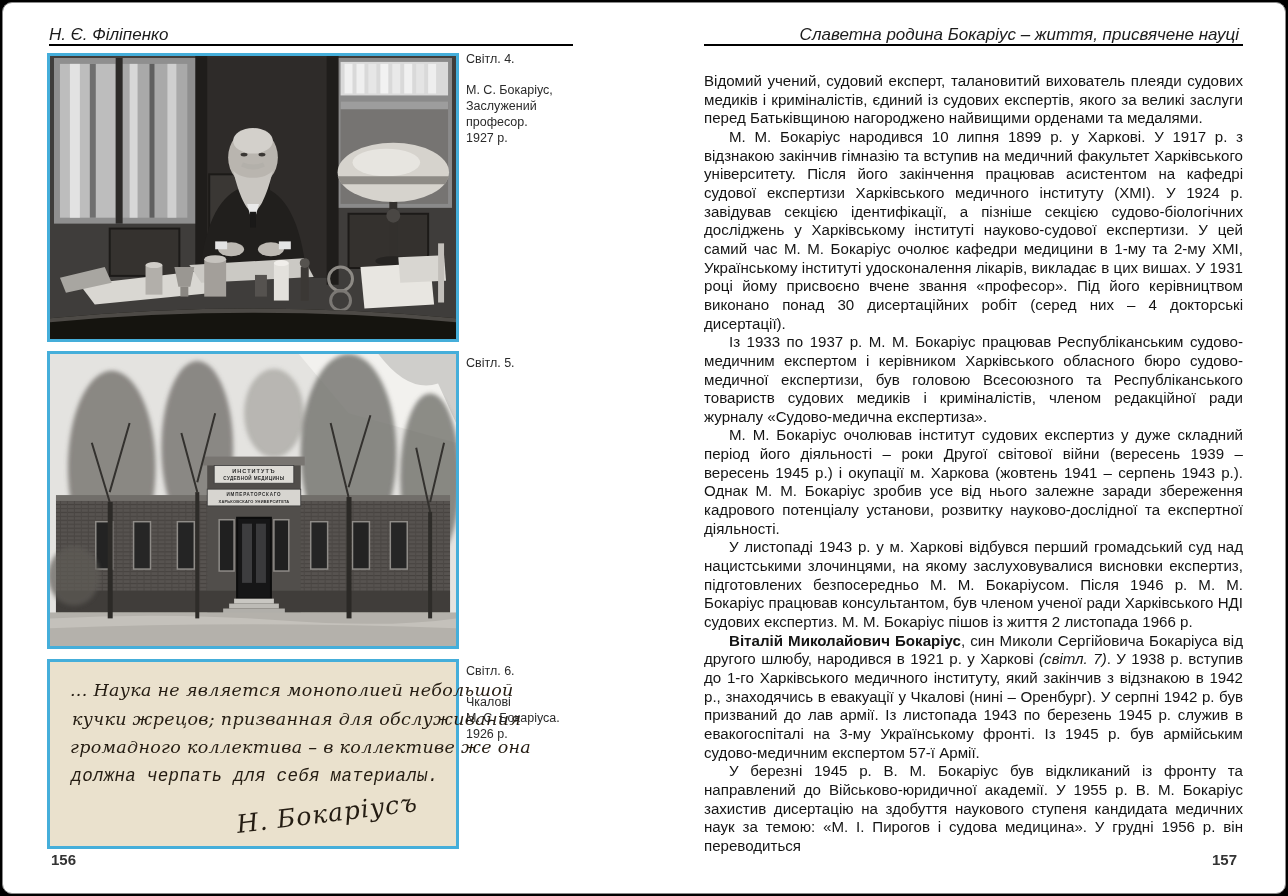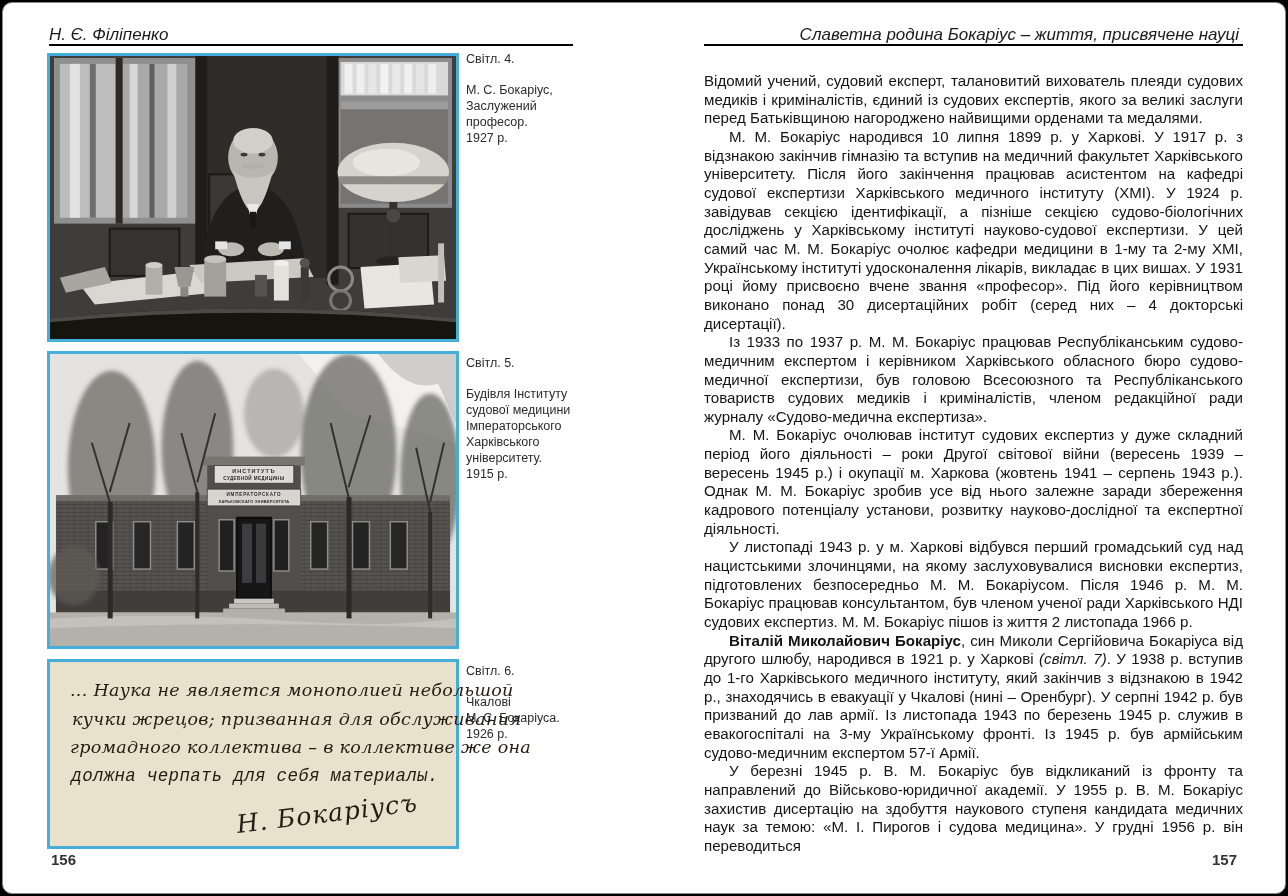--- a/index.html
+++ b/index.html
@@ -244,28 +244,20 @@
         <rect x="146" y="140" width="4" height="128" fill="#2e2c29"></rect>
         <rect x="298" y="145" width="5" height="123" fill="#2b2926"></rect>
         <rect x="380" y="160" width="4" height="108" fill="#2e2c29"></rect>
         <path d="M60,150 L42,90 M60,140 L80,70 M148,140 L132,80 M148,130 L166,60 M300,145 L282,70 M300,135 L322,62 M382,160 L368,95 M382,150 L396,90" stroke="#33312e" stroke-width="2" fill="none"></path>
         <ellipse cx="24" cy="225" rx="26" ry="30" fill="#5e5c57" opacity="0.7" filter="url(#soft)"></ellipse>
       </g>
     </svg>
   </div>
   <div class="caption cap-2">
     <div class="caption-label">Світл. 5.</div>
-    <div>
-        <div class="caption-line">Будівля Інституту</div>
-        <div class="caption-line">судової медицини</div>
-        <div class="caption-line">Імператорського</div>
-        <div class="caption-line">Харківського</div>
-        <div class="caption-line">університету.</div>
-        <div class="caption-line">1915 р.</div>
-      </div>
   </div>
 
   <div class="figure-box quote-card">
     <div class="quote-inner">
         <div class="quote-line">... Наука не является монополией небольшой</div>
         <div class="quote-line">кучки жрецов; призванная для обслуживания</div>
         <div class="quote-line">громадного коллектива – в коллективе же она</div>
         <div class="quote-line">должна черпать для себя материалы.</div>
       </div>
     <div class="quote-signature">Н. Бокаріусъ</div>

